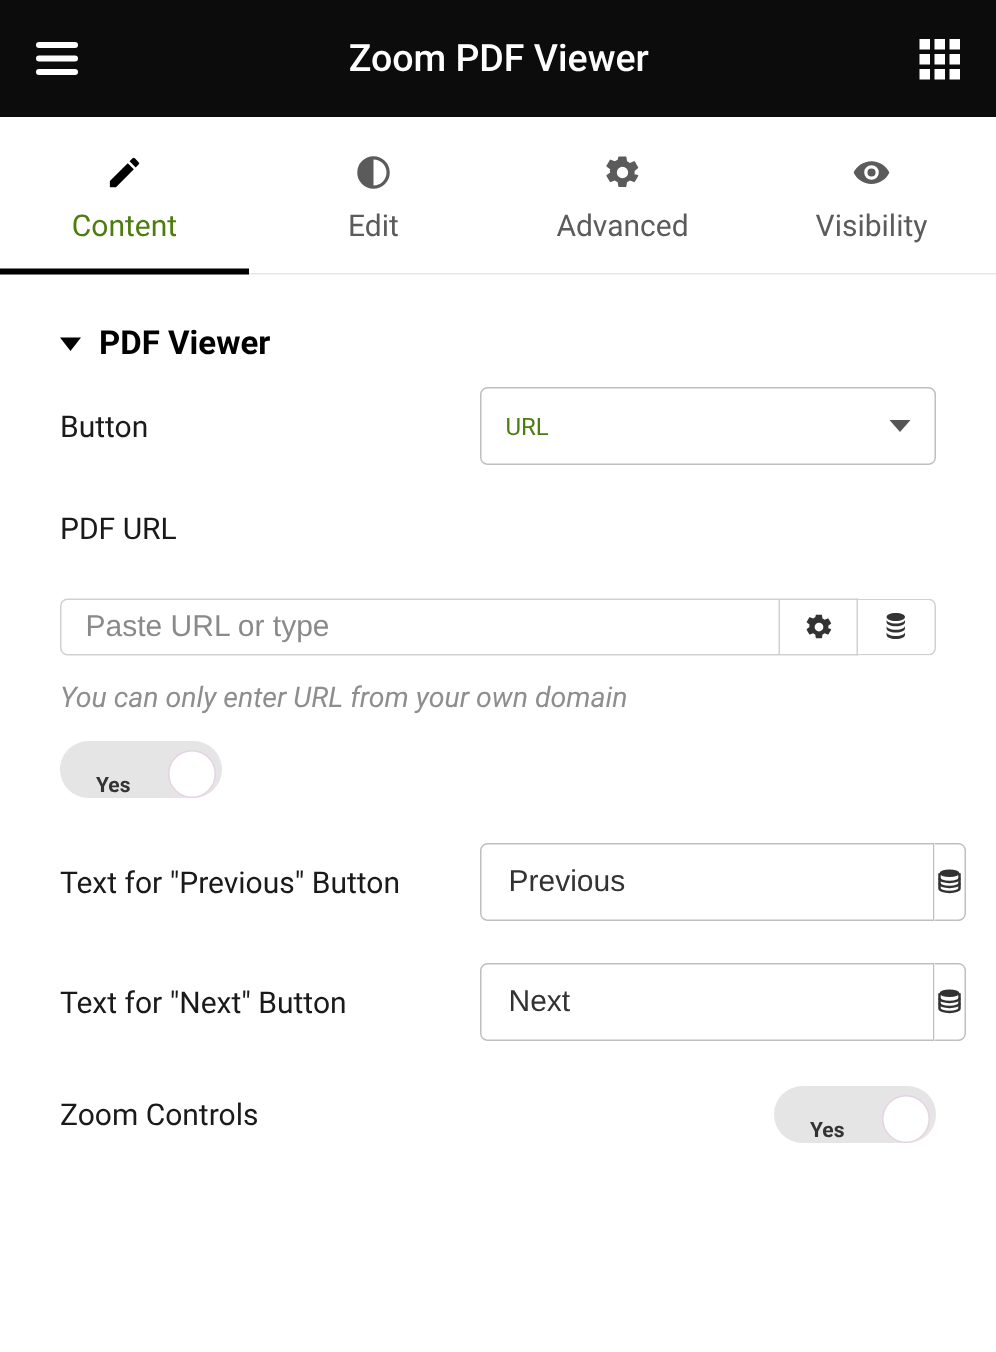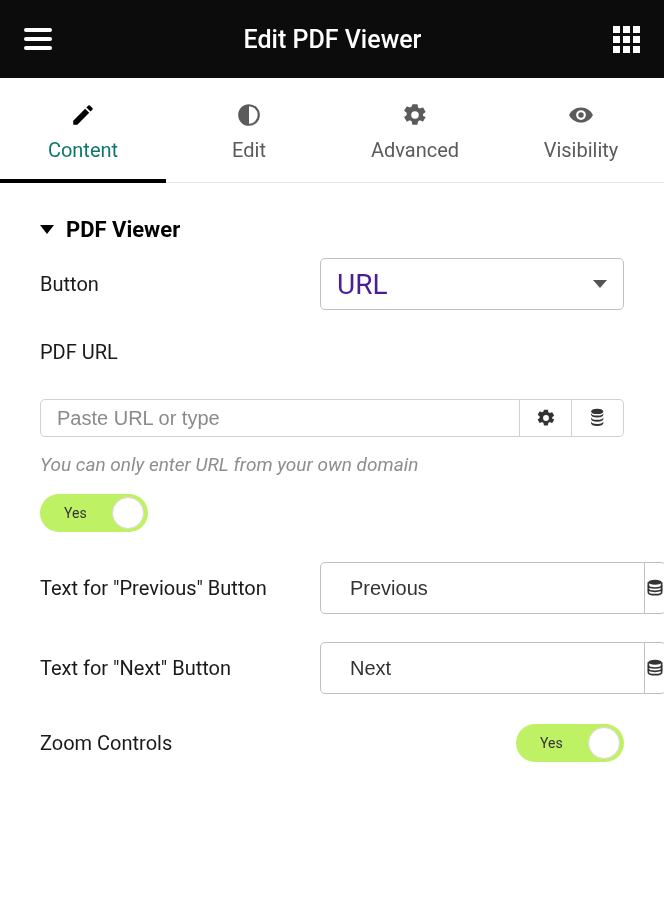--- a/index.html
+++ b/index.html
@@ -31,21 +31,21 @@
     flex-direction: column;
     align-items: center;
     justify-content: center;
     gap: 10px;
     padding: 24px 0 20px;
     cursor: pointer;
     position: relative;
     color: #5b5b5b;
   }
   .tab svg { width: 26px; height: 26px; fill: #5b5b5b; }
-  .tab.active { color: #0f766e; }
+  .tab.active { color: #4d7c0f; }
   .tab.active svg { fill: #000; }
   .tab.active::after {
     content: "";
     position: absolute;
     left: 0; right: 0; bottom: -1px;
     height: 4px;
     background: #000;
   }
   .tab-label { font-size: 20px; }
   
@@ -77,22 +77,22 @@
   
   .selectbox {
     width: 304px;
     height: 52px;
     border: 1px solid #bfbfbf;
     border-radius: 5px;
     display: flex;
     align-items: center;
     justify-content: space-between;
     padding: 0 16px;
-    font-size: 28px;
-    color: #4c1d95;
+    font-size: 16px;
+    color: #4d7c0f;
     cursor: pointer;
     background: #fff;
   }
   .select-caret {
     width: 0; height: 0;
     border-left: 7px solid transparent;
     border-right: 7px solid transparent;
     border-top: 8px solid #555;
   }
   
@@ -130,25 +130,26 @@
     font-style: italic;
     color: #8e8e8e;
     font-size: 19px;
     margin-bottom: 18px;
   }
   
   .toggle {
     width: 108px;
     height: 38px;
     border-radius: 19px;
-    background: #bef264;
+    background: #e5e5e5;
     position: relative;
     display: flex;
-    align-items: center;
-    cursor: pointer;
+    align-items: flex-end;
+    cursor: pointer;
+    font-weight: bold;
   }
   .toggle-knob {
     width: 32px; height: 32px;
     background: #fff;
     border-radius: 50%;
     position: absolute;
     right: 4px;
     border: 1px solid #e5d3e4;
   }
   .toggle-text {
@@ -159,21 +160,21 @@
   
   .text-group {
     display: flex;
     height: 52px;
     width: 304px;
   }
   .text-input {
     flex: 1;
     border: 1px solid #bfbfbf;
     border-radius: 5px 0 0 5px;
-    padding: 0 29px;
+    padding: 0 18px;
     font-size: 20px;
     color: #333;
     outline: none;
   }
   .text-btn {
     width: 52px;
     border: 1px solid #bfbfbf;
     border-left: none;
     border-radius: 0 5px 5px 0;
     background: #fff;
@@ -189,21 +190,21 @@
 </style>
 </head>
 <body>
 
 <div class="header">
   <div class="hamburger">
     <span></span>
       <span></span>
       <span></span>
   </div>
-  <div class="header-title">Edit PDF Viewer</div>
+  <div class="header-title">Zoom PDF Viewer</div>
   <div class="grid-icon">
     <span></span>
       <span></span>
       <span></span>
     <span></span>
       <span></span>
       <span></span>
     <span></span>
       <span></span>
       <span></span>

